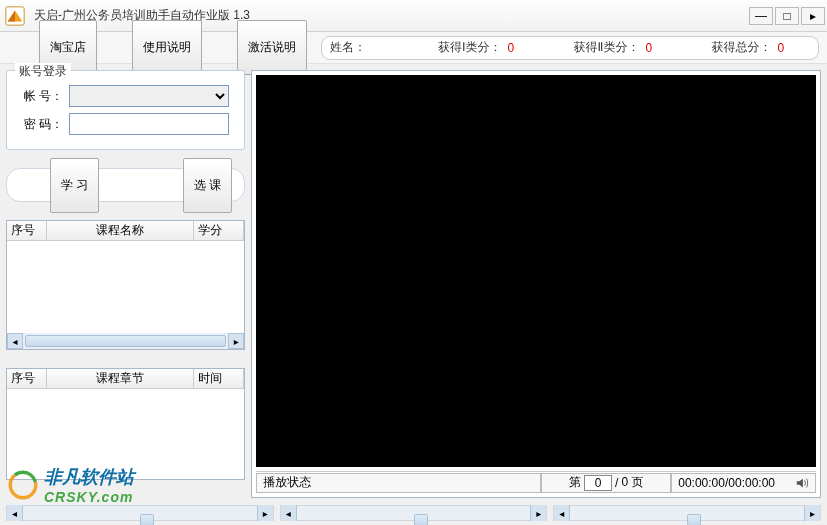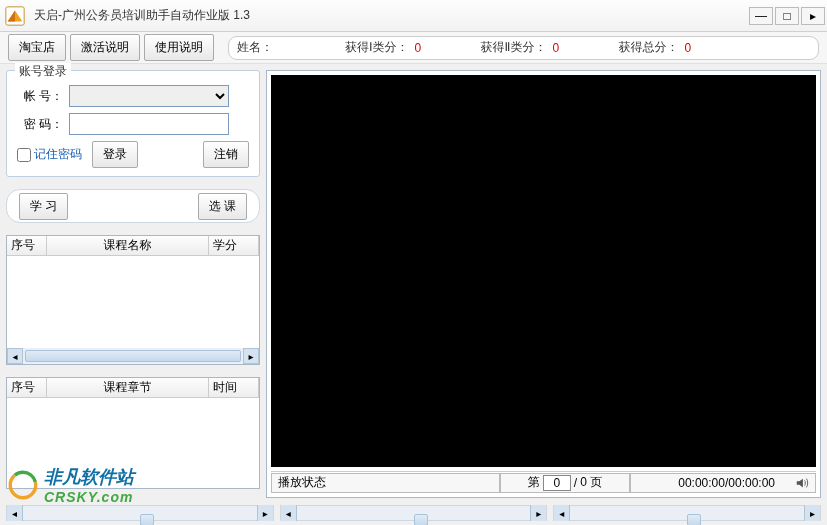--- a/index.html
+++ b/index.html
@@ -4,28 +4,28 @@
 <style>
 * { box-sizing: border-box; margin: 0; padding: 0; font-family: "Microsoft YaHei", SimSun, Arial, sans-serif; font-size: 12px; }
 body { background: #f0f0f0; width: 827px; height: 525px; overflow: hidden; position: relative; }
 
 .titlebar { height: 32px; background: linear-gradient(#fdfdfd,#f2f2f2); border-bottom: 1px solid #d0d0d0; display: flex; align-items: center; padding-left: 4px; }
 .titlebar .logo { width: 22px; height: 22px; margin-right: 8px; }
 .titlebar .title { flex: 1; color: #333; }
 .titlebar .winbtn { width: 24px; height: 18px; border: 1px solid #bbb; background: #f6f6f6; margin-right: 2px; display: flex; align-items: center; justify-content: center; cursor: pointer; }
 
 .toolbar { height: 32px; background: #f6f6f6; display: flex; align-items: center; padding: 0 8px; gap: 4px; border-bottom: 1px solid #e0e0e0; }
-.btn { background: linear-gradient(#fff,#e8e8e8); border: 1px solid #aaa; padding: 4px 10px; cursor: pointer; border-radius: 2px; }
+.btn { background: linear-gradient(#fff,#e8e8e8); border: 1px solid #aaa; padding: 18px 10px; cursor: pointer; border-radius: 2px; margin-left: 31px; }
 .score-area { display: flex; align-items: center; gap: 6px; margin-left: 10px; border: 1px solid #ccc; background: #fff; border-radius: 9px; padding: 2px 8px; flex: 1; height: 24px; }
 .score-area .lbl { color: #333; }
 .score-area .val { color: #d00; width: 60px; }
 .score-area .zval { color: #d00; width: 30px; }
 
 .main { display: flex; height: 440px; padding: 6px; gap: 6px; }
-.leftcol { width: 254px; display: flex; flex-direction: column; gap: 12px; }
+.leftcol { width: 254px; display: flex; flex-direction: column; gap: 18px; }
 .group { border: 1px solid #bfcfe0; background: #fff; border-radius: 3px; padding: 8px 10px; position: relative; }
 .group .legend { position: absolute; top: -8px; left: 8px; background: #fff; padding: 0 4px; color: #333; }
 .frow { display: flex; align-items: center; margin: 6px 0; gap: 6px; }
 .frow label { width: 46px; text-align: right; }
 input[type=text], input[type=password], select { border: 1px solid #7a9ac0; height: 22px; padding: 0 4px; }
 .acct-select { width: 160px; }
 .pw-input { width: 160px; }
 .loginrow { display: flex; align-items: center; gap: 10px; margin-top: 6px; }
 .chk { display: flex; align-items: center; gap: 3px; color: #1a5fb4; }
 .chk input { width: 14px; height: 14px; border: 1px solid #5a8ac0; }
@@ -40,21 +40,21 @@
 .grid .scroll-x .arrow { width: 16px; height: 16px; background: #d5e2ef; border: 1px solid #b0c4d8; display: flex; align-items: center; justify-content: center; cursor: pointer; font-size: 10px; }
 .grid .scroll-x .thumb { flex: 1; height: 12px; margin: 0 2px; background: linear-gradient(#e0ecf7,#c6d9ec); border: 1px solid #a8c2db; border-radius: 2px; }
 .grid1 { height: 130px; }
 .grid2 { height: 112px; }
 
 .rightcol { flex: 1; display: flex; flex-direction: column; border: 1px solid #a8b8c8; background: #fff; }
 .video { flex: 1; background: #000; position: relative; margin: 4px 4px 0 4px; }
 .video .overlay-text { position: absolute; top: 26px; left: 50%; transform: translateX(-50%); color: #fff; font-size: 14px; font-family: KaiTi, SimSun; letter-spacing: 2px; }
 .statusbar { height: 22px; display: flex; align-items: center; border-top: 1px solid #ccc; margin: 4px; }
 .statusbar .cell { border: 1px solid #bbb; background: #f7f7f7; height: 20px; display: flex; align-items: center; padding: 0 6px; }
-.statusbar .cell.playstate { width: 229px; }
+.statusbar .cell.playstate { width: 285px; }
 .statusbar .cell.page { width: 130px; justify-content: center; gap: 3px; }
 .statusbar .page input { width: 28px; height: 16px; border: 1px solid #888; text-align: center; }
 .statusbar .cell.time { flex: 1; justify-content: flex-end; gap: 20px; }
 .vol-icon { width: 14px; height: 14px; }
 
 .bottom-scroll { position: absolute; left: 6px; right: 6px; bottom: 4px; height: 16px; display: flex; gap: 6px; }
 .bottom-scroll .seg { flex: 1; background: #e9eff5; display: flex; align-items: center; border: 1px solid #cfd8e0; }
 .bottom-scroll .arrow { width: 16px; height: 16px; display: flex; align-items: center; justify-content: center; cursor: pointer; font-size: 10px; background: #d5e2ef; border-right: 1px solid #b0c4d8; }
 .bottom-scroll .arrow.r { border-right: none; border-left: 1px solid #b0c4d8; }
 .bottom-scroll .track { flex: 1; position: relative; }
@@ -75,22 +75,22 @@
       <path d="M4 18 L12 6 L12 18 Z" fill="#d07010"></path>
     </svg>
   <div class="title">天启-广州公务员培训助手自动作业版 1.3</div>
   <div class="winbtn">—</div>
   <div class="winbtn">□</div>
   <div class="winbtn">▸</div>
 </div>
 
 <div class="toolbar">
   <button class="btn">淘宝店</button>
+  <button class="btn">使用说明</button>
   <button class="btn">激活说明</button>
-  <button class="btn">使用说明</button>
   <div class="score-area">
     <span class="lbl">姓名：</span>
     <span class="val"></span>
     <span class="lbl">获得Ⅰ类分：</span>
     <span class="val">0</span>
     <span class="lbl">获得Ⅱ类分：</span>
     <span class="val">0</span>
     <span class="lbl">获得总分：</span>
     <span class="zval">0</span>
   </div>
@@ -103,28 +103,20 @@
     <div class="group">
       <div class="legend">账号登录</div>
       <div class="frow">
         <label>帐  号：</label>
         <select class="acct-select"></select>
       </div>
       <div class="frow">
         <label>密  码：</label>
         <input type="password" class="pw-input" style="">
       </div>
-      <div class="loginrow">
-        <label class="chk">
-          <input type="checkbox" style="">
-          <span>记住密码</span>
-        </label>
-        <button class="btn">登录</button>
-        <button class="btn" style="margin-left:auto">注销</button>
-      </div>
     </div>
 
     <div class="action-bar">
       <button class="btn">学 习</button>
       <button class="btn">选 课</button>
     </div>
 
     <div class="grid grid1">
       <div class="hdr">
         <div style="width:40px">序号</div>

